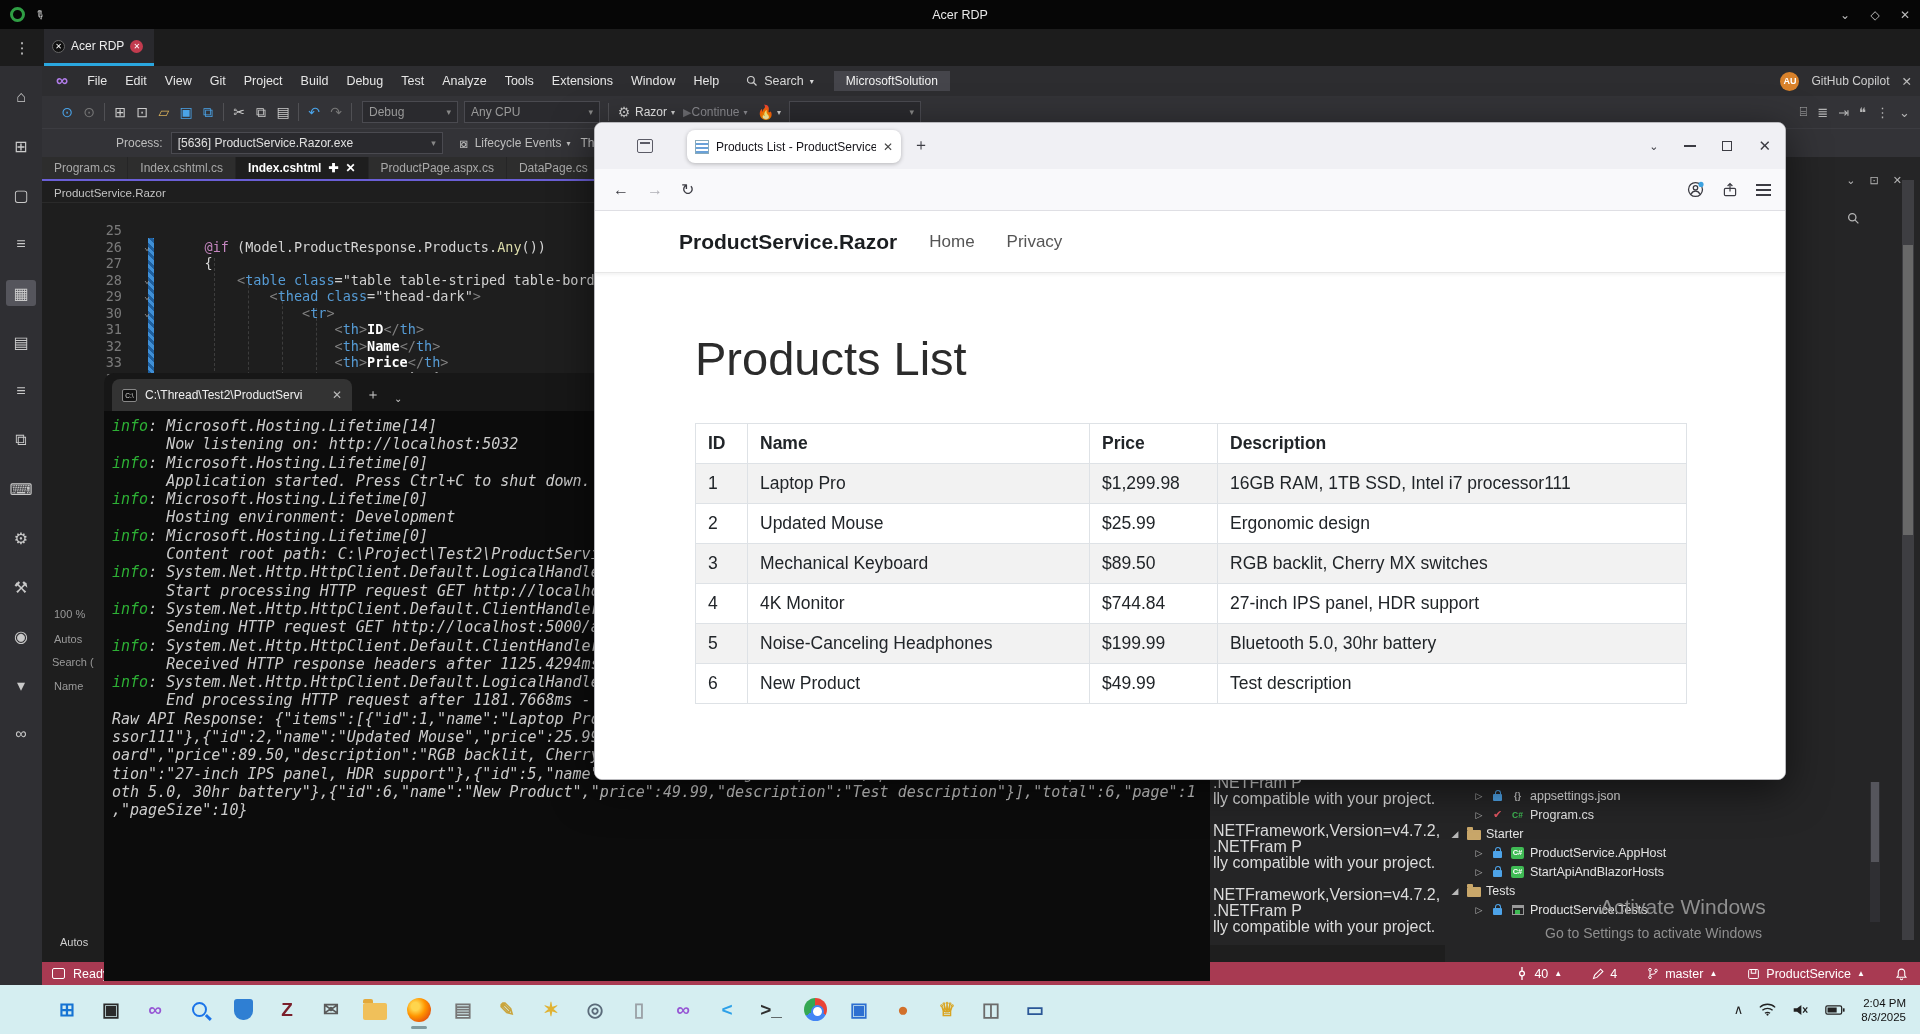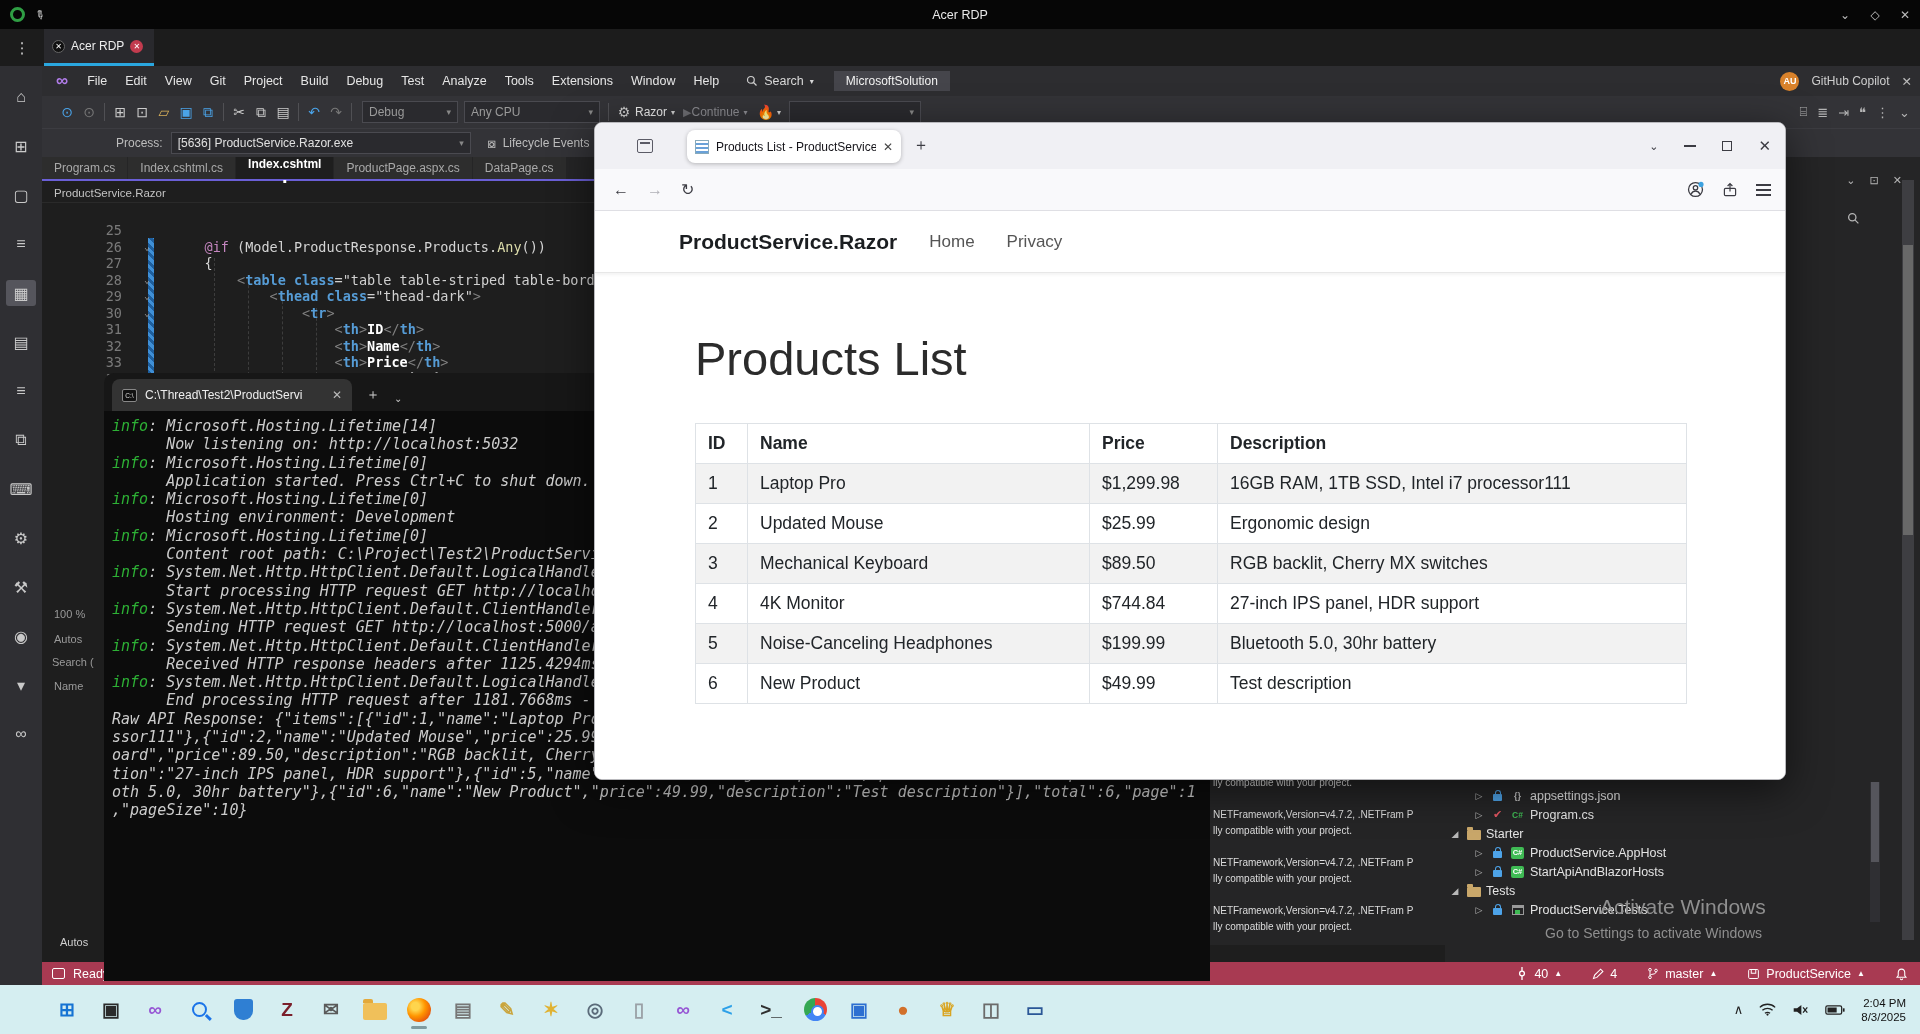--- a/index.html
+++ b/index.html
@@ -36,48 +36,48 @@
   .toolbar{left:42px;top:96px;width:1878px;height:32px;background:#333337;display:flex;align-items:center;font-size:12px;color:#ccc;}
   .tbi{width:22px;text-align:center;font-size:14px;}
   .tbsep{width:1px;height:18px;background:#505054;margin:0 4px;}
   .combo{height:22px;background:#2a2a2e;border:1px solid #4a4a50;display:flex;align-items:center;justify-content:space-between;padding:0 6px;color:#9a9a9a;font-size:12px;}
   .combo .car{color:#888;font-size:9px;margin-left:8px;}
   .flame{color:#e25d4b;font-size:14px;}
   .tb-right{position:absolute;right:10px;display:flex;align-items:center;gap:10px;color:#b5b5b5;font-size:13px;}
   .procbar{left:42px;top:128px;width:1878px;height:29px;background:#333337;border-top:1px solid #3c3c41;display:flex;align-items:center;color:#bdbdbd;font-size:12px;}
   .tabstrip{left:42px;top:157px;width:1878px;height:24px;background:#252526;display:flex;border-bottom:2px solid #6a5fd6;}
   .etab{padding:0 12px;display:flex;align-items:center;gap:7px;color:#a9a9a9;font-size:12px;background:#2d2d2d;margin-right:1px;}
-  .etab.active{background:#1e1e1e;color:#fff;font-weight:bold;flex-direction:column;}
+  .etab.active{background:#1e1e1e;color:#fff;font-weight:bold;}
   .breadcrumb{left:42px;top:183px;width:1878px;height:20px;background:#1e1e1e;color:#c3c3c3;font-size:11.5px;display:flex;align-items:center;padding-left:12px;border-bottom:1px solid #2a2a2a;}
   
   .editor{left:42px;top:203px;width:1878px;height:759px;background:#1e1e1e;font-family:"DejaVu Sans Mono",monospace;font-size:13.5px;color:#d4d4d4;}
   .codelines{position:absolute;left:0;top:19px;right:0;}
   .cl{height:16.5px;line-height:16.5px;white-space:pre;display:flex;}
   .cl .num{width:80px;text-align:right;color:#7a7a7a;flex:0 0 80px;}
   .cl .fold{width:50px;flex:0 0 50px;color:#9a9a9a;text-align:center;font-size:10px;}
   .cl .code{white-space:pre;}
-  .tk-k{color:#c586c0;} .tk-d{color:#d4d4d4;} .tk-y{color:#dcdcaa;} .tk-e{color:#569cd6;font-weight:bold;}
+  .tk-k{color:#c586c0;} .tk-d{color:#d4d4d4;} .tk-y{color:#dcdcaa;} .tk-e{color:#569cd6;}
   .tk-s{color:#d0d0d0;} .tk-p{color:#808080;} .tk-b{color:#fff;font-weight:bold;}
   .changebar{position:absolute;left:106px;top:35px;width:6px;height:140px;
     background:repeating-linear-gradient(45deg,#3f8fd6 0 3px,#1e5f9e 3px 6px);}
   .iguide{position:absolute;width:0;border-left:1px dashed #3d3d3d;}
   .ed-label{position:absolute;color:#9a9a9a;font-size:11px;font-family:"Liberation Sans",sans-serif;}
   
   .terminal{left:104px;top:373px;width:1106px;height:608px;z-index:6;}
   .term-tabs{height:38px;background:#171717;border-radius:10px 10px 0 0;display:flex;align-items:flex-end;}
   .term-tab{height:32px;background:#333;border-radius:8px 8px 0 0;display:flex;align-items:center;gap:8px;color:#eee;
      font-size:12px;padding:0 10px;margin-left:8px;width:240px;}
   .cmdic{width:15px;height:13px;background:#111;border:1px solid #888;border-radius:2px;color:#ddd;font-size:6.5px;display:flex;align-items:center;justify-content:center;}
   .term-tab .x{margin-left:auto;color:#bbb;}
   .term-btn{color:#ccc;font-size:14px;margin-left:14px;}
   .term-body{height:570px;background:#0c0c0c;padding:6px 0 0 8px;font-family:"DejaVu Sans Mono",monospace;
      font-size:15px;line-height:18.3px;color:#cccccc;white-space:pre;overflow:hidden;font-style:italic;}
   .tl .pfx{color:#2db135;}
   
-  .errorlist{left:1210px;top:759px;width:235px;height:186px;background:#252526;color:#dcdcdc;font-size:10px;overflow:hidden;}
+  .errorlist{left:1210px;top:759px;width:235px;height:186px;background:#252526;color:#dcdcdc;font-size:16px;overflow:hidden;}
   .errpair{margin:0 0 16px 3px;line-height:16px;}
   .rightdock{left:1445px;top:168px;width:475px;height:794px;background:#252526;}
   .dockhead{position:absolute;right:18px;top:6px;display:flex;gap:14px;color:#b5b5b5;font-size:11px;}
   .dock-search{position:absolute;right:60px;top:44px;color:#b5b5b5;}
   .vsb{position:absolute;background:#3e3e42;}
   .vsb .thumb{position:absolute;left:1px;right:1px;background:#686868;}
   .tree{position:absolute;left:0;top:618px;width:440px;color:#e4e4e4;font-size:12.5px;}
   .trow{height:19px;display:flex;align-items:center;gap:5px;}
   .texp{width:12px;text-align:center;color:#b8b8b8;font-size:9px;}
   .ti{width:15px;height:14px;display:inline-flex;align-items:center;justify-content:center;font-size:9px;position:relative;}
@@ -272,21 +272,21 @@
       <span>≣</span>
       <span>⇥</span>
       <span>❝</span>
       <span>⋮</span>
       <span>⌄</span>
     </span>
   </div>
 
   <div class="abs procbar">
     <span style="margin-left:74px">Process:</span>
-    <span class="combo" style="width:300px;margin-left:8px;color:#e0e0e0">
+    <span class="combo" style="width:272px;margin-left:8px;color:#e0e0e0">
       <span>[5636] ProductService.Razor.exe</span>
         <span class="car">▾</span>
       </span>
     <span class="tbi" style="margin-left:10px">⧇</span>
     <span>Lifecycle Events</span>
     <span style="font-size:8px;margin:0 10px 0 5px">▾</span>
     <span>Thread:</span>
     <span class="combo" style="width:150px;margin-left:8px">
         <span></span>
         <span class="car"></span>

